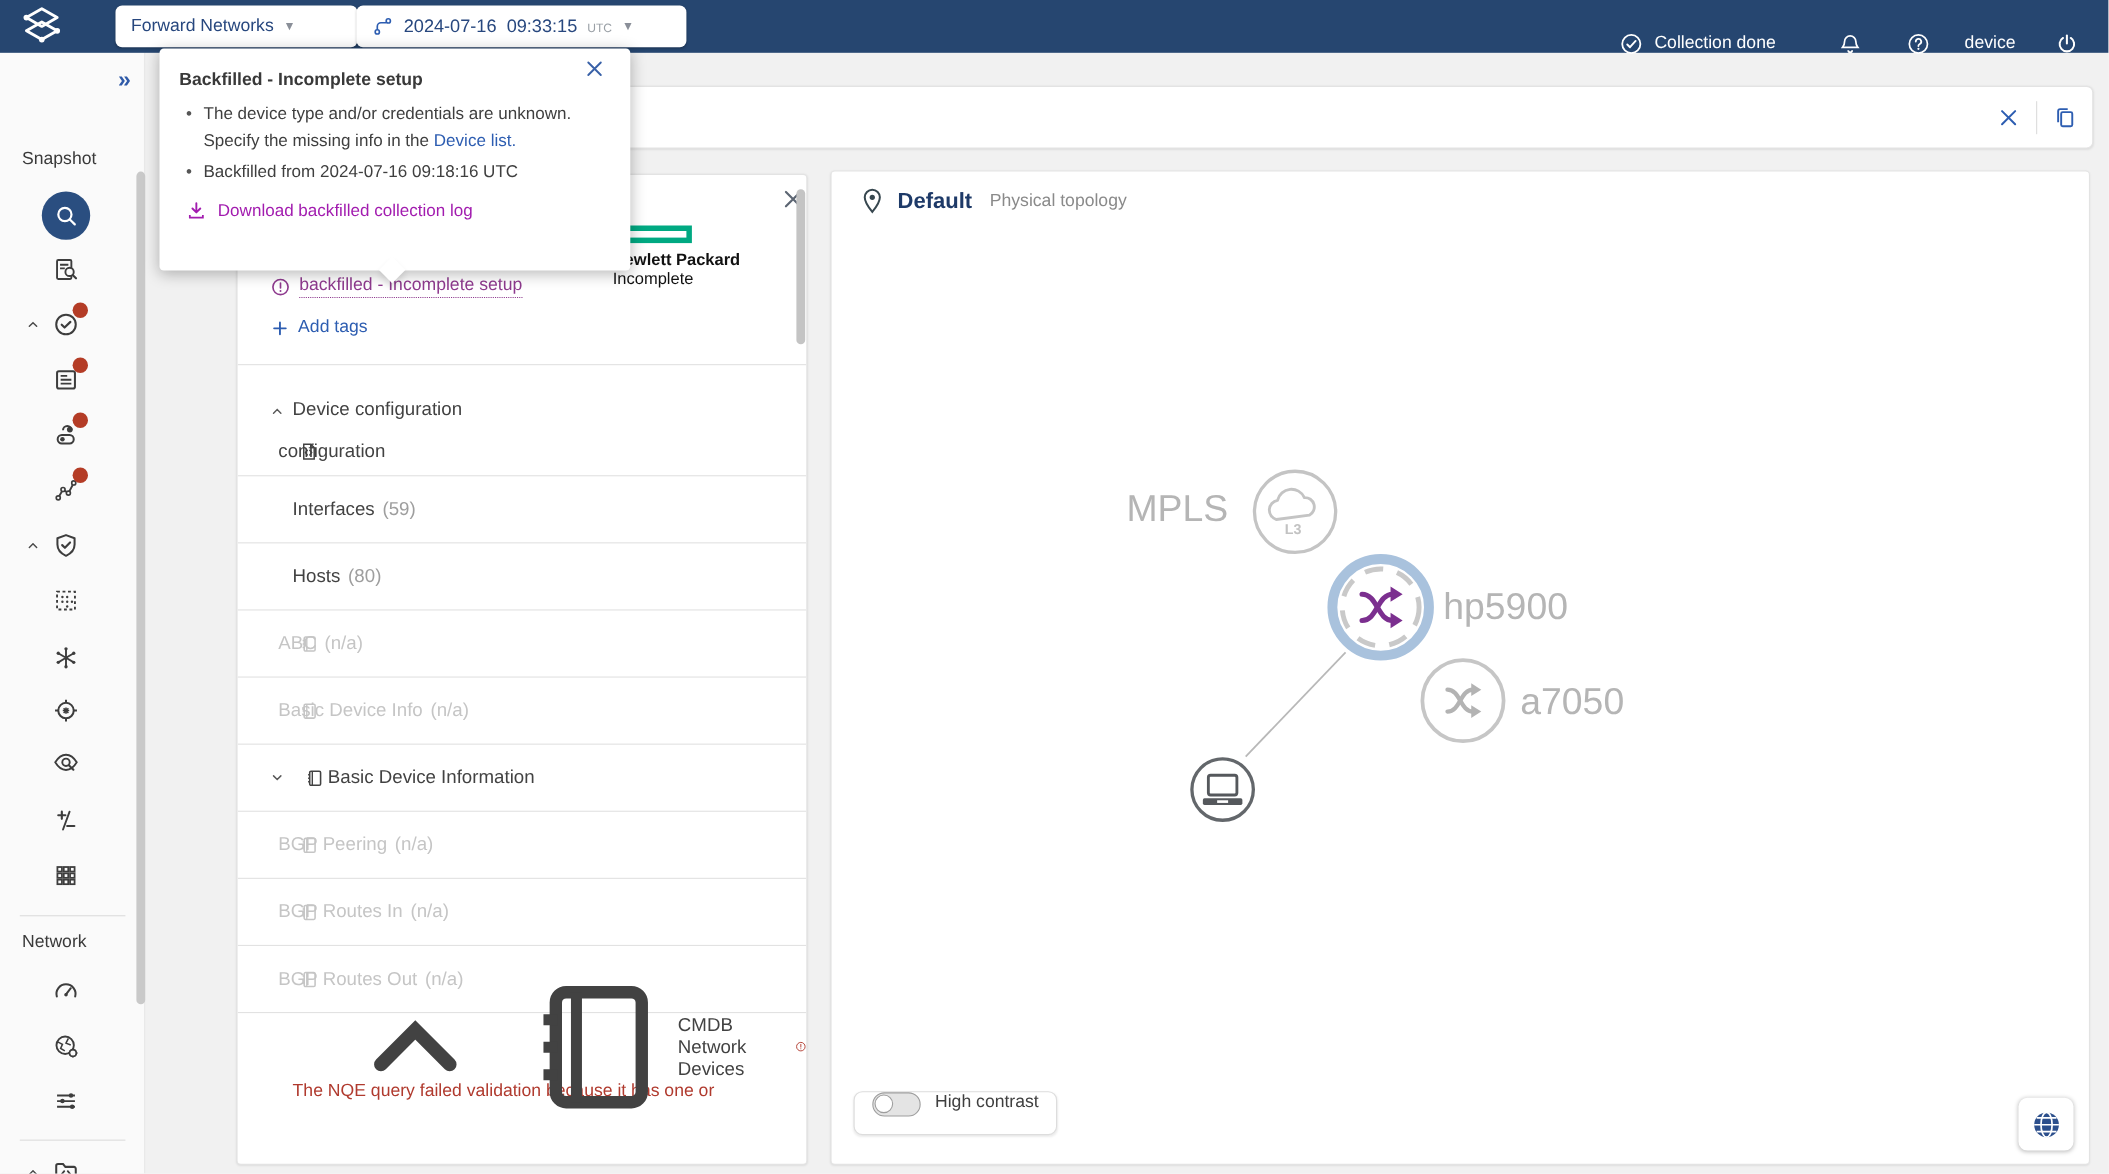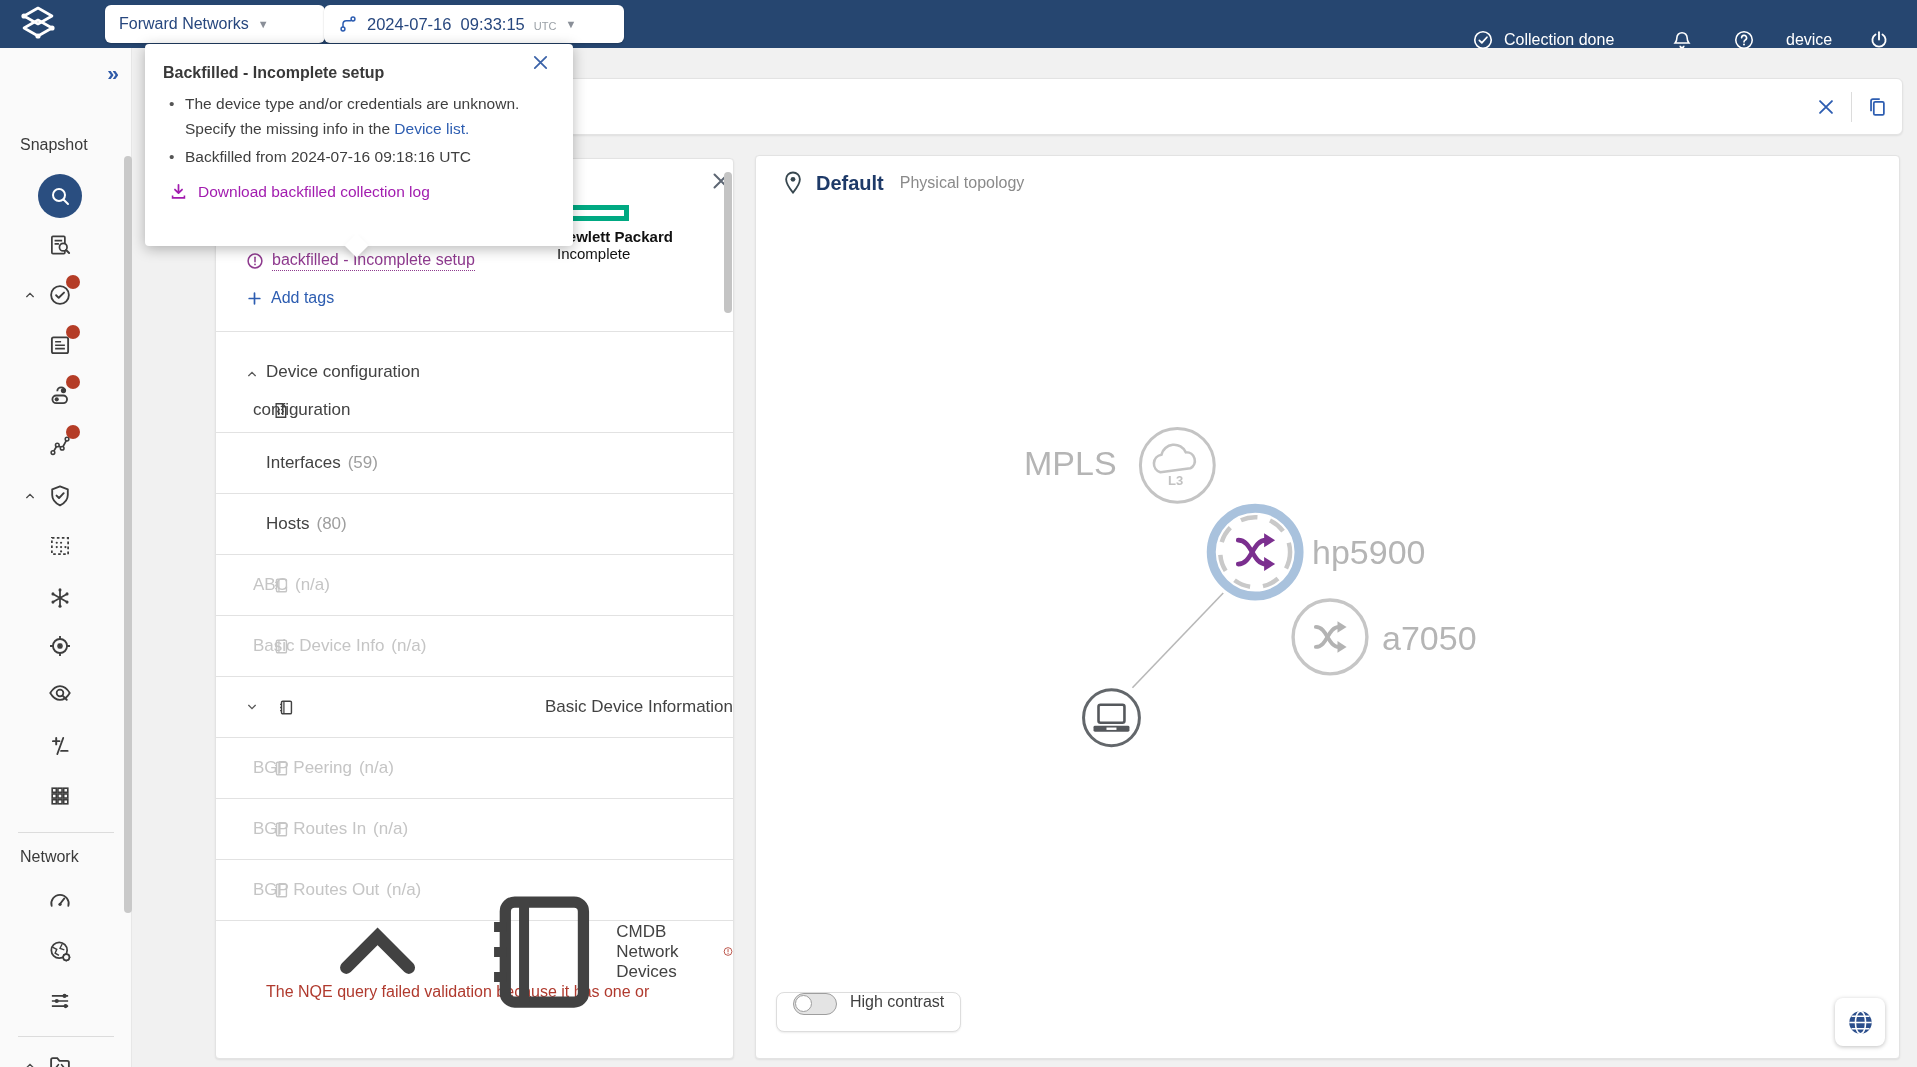--- a/index.html
+++ b/index.html
@@ -69,21 +69,21 @@
   .rrow { position:relative; height:61px; display:flex; align-items:center; font-size:17px; color:#424242; cursor:pointer; }
   .bt { border-top:1px solid #e2e2e2; }
   .rrow .caret { width:16px; height:16px; color:#5a5a5a; position:absolute; left:28px; }
   .rrow .ricon { width:19px; height:21px; position:absolute; }
   .rcount { color:#9e9e9e; margin-left:7px; }
   .dis, .dis .rcount { color:#c5c5c5; }
   .ind-a { padding-left:50px; }        
   .ind-b { padding-left:37px; }        
   .ind-b .ricon { left:55px; color:#424242; }
   .dis.ind-b .ricon { color:#c5c5c5; }
-  .ind-c { padding-left:82px;justify-content:flex-end; }        
+  .ind-c { padding-left:82px; }        
   .ind-c .ricon { left:60px; }
   .grp-a { height:56px; align-items:flex-end; padding-bottom:6px; }
   .grp-b { height:44px; border:none; }
   .warn-red { width:19px; height:19px; color:#b03a2e; margin-left:10px; }
   .cmdb-block { height:90px; }
   .cmdb-line { position:relative; height:61px; display:flex; align-items:center; font-size:17px; color:#424242; }
   .err-text { padding-left:50px; color:#b03a2e; font-size:16px; line-height:20px; }
 
   
   .topo { left:755px; top:155px; width:1145px; height:904px; z-index:4; border-radius:4px; }

